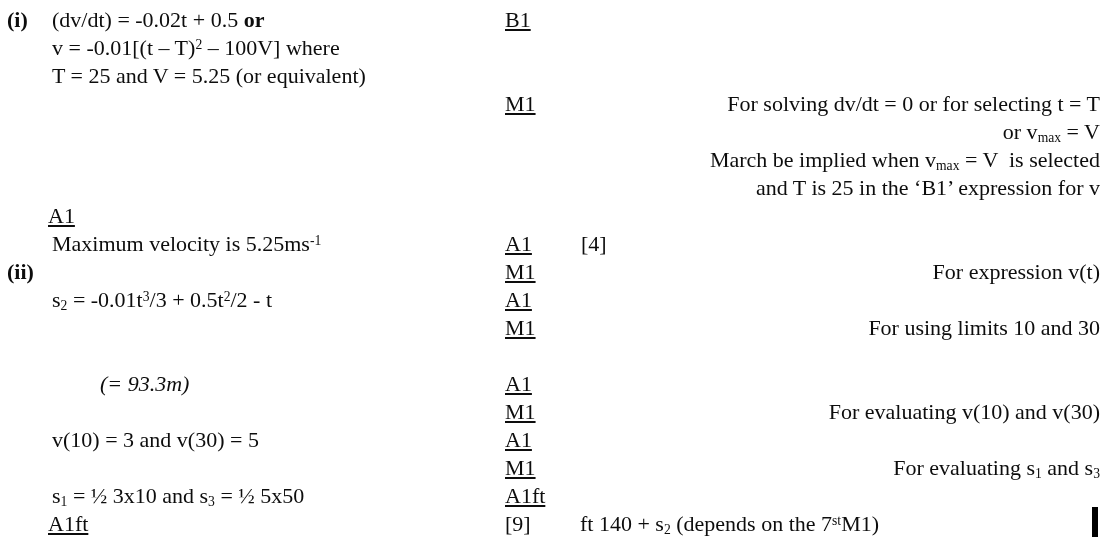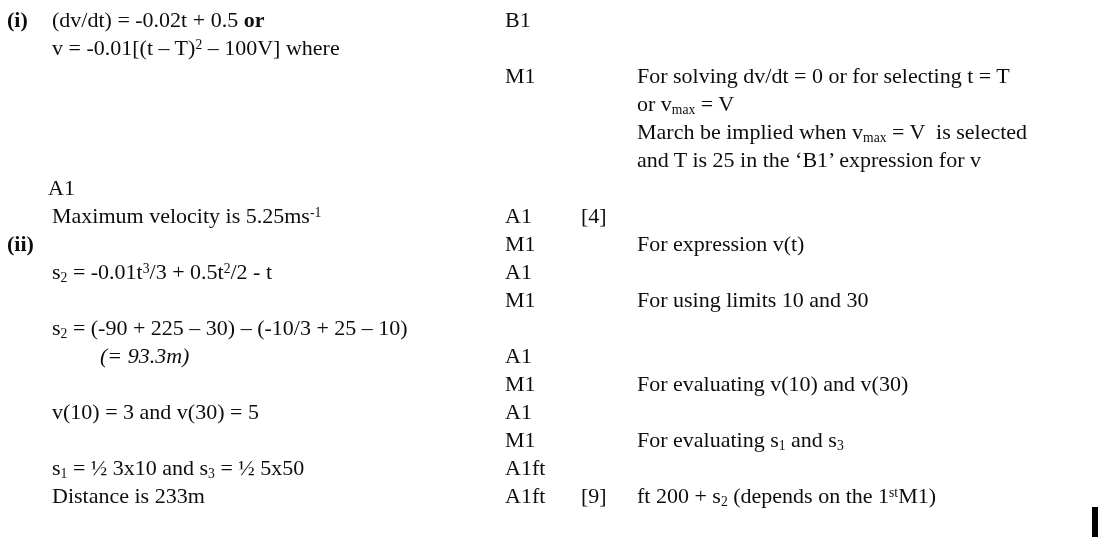--- a/index.html
+++ b/index.html
@@ -39,26 +39,28 @@
   }
   .cell-answer {
     padding-left: 5px;
   }
   .cell-answer.indent {
     padding-left: 53px;
     font-style: italic;
   }
   .cell-mark {
     padding-left: 1px;
+    text-decoration: underline;
   }
   .cell-total {
     padding-left: 1px;
   }
   .cell-guidance {
     padding-left: 0;
+    text-align: right;
   }
   .b { font-weight: bold; }
   .sup {
     font-size: 0.62em;
     position: relative;
     top: -0.45em;
   }
   .sub {
     font-size: 0.62em;
     position: relative;
@@ -88,20 +90,27 @@
   </div>
 
   <div class="row">
     <div class="cell cell-part"></div>
     <div class="cell cell-answer"><span>v = -0.01[(t – T)</span><span class="sup">2</span><span> – 100V] where</span></div>
     <div class="cell cell-mark"></div>
     <div class="cell cell-total"></div>
     <div class="cell cell-guidance"></div>
   </div>
 
+  <div class="row">
+    <div class="cell cell-part"></div>
+    <div class="cell cell-answer"><span>T = 25 and V = 5.25 (or equivalent)</span></div>
+    <div class="cell cell-mark"></div>
+    <div class="cell cell-total"></div>
+    <div class="cell cell-guidance"></div>
+  </div>
 
   <div class="row">
     <div class="cell cell-part"></div>
     <div class="cell cell-answer"></div>
     <div class="cell cell-mark">M1</div>
     <div class="cell cell-total"></div>
     <div class="cell cell-guidance"><span>For solving dv/dt = 0 or for selecting t = T</span></div>
   </div>
 
   <div class="row">
@@ -162,21 +171,20 @@
   <div class="row">
     <div class="cell cell-part"></div>
     <div class="cell cell-answer"></div>
     <div class="cell cell-mark">M1</div>
     <div class="cell cell-total"></div>
     <div class="cell cell-guidance"><span>For using limits 10 and 30</span></div>
   </div>
 
   <div class="row">
     <div class="cell cell-part"></div>
-    <div class="cell cell-answer"><span>s</span><span class="sub">2</span><span> = (-90 + 225 – 30) – (-10/3 + 25 – 10)</span></div>
     <div class="cell cell-mark"></div>
     <div class="cell cell-total"></div>
     <div class="cell cell-guidance"></div>
   </div>
 
   <div class="row">
     <div class="cell cell-part"></div>
     <div class="cell cell-answer indent"><span>(= 93.3m)</span></div>
     <div class="cell cell-mark">A1</div>
     <div class="cell cell-total"></div>
@@ -209,20 +217,19 @@
 
   <div class="row">
     <div class="cell cell-part"></div>
     <div class="cell cell-answer"><span>s</span><span class="sub">1</span><span> = ½ 3x10 and s</span><span class="sub">3</span><span> = ½ 5x50</span></div>
     <div class="cell cell-mark">A1ft</div>
     <div class="cell cell-total"></div>
   </div>
 
   <div class="row">
     <div class="cell cell-part"></div>
-    <div class="cell cell-answer"><span>Distance is 233m</span></div>
     <div class="cell cell-mark">A1ft</div>
     <div class="cell cell-total">[9]</div>
-    <div class="cell cell-guidance"><span>ft 200 + s</span><span class="sub">2</span><span> (depends on the 1</span><span class="sup">st</span><span>M1)</span></div>
+    <div class="cell cell-guidance"><span>ft 140 + s</span><span class="sub">2</span><span> (depends on the 7</span><span class="sup">st</span><span>M1)</span></div>
   </div>
 </div>
   <div id="artifact" style="background: rgb(0, 0, 0);"></div>
 </div>
 
 </body></html>

